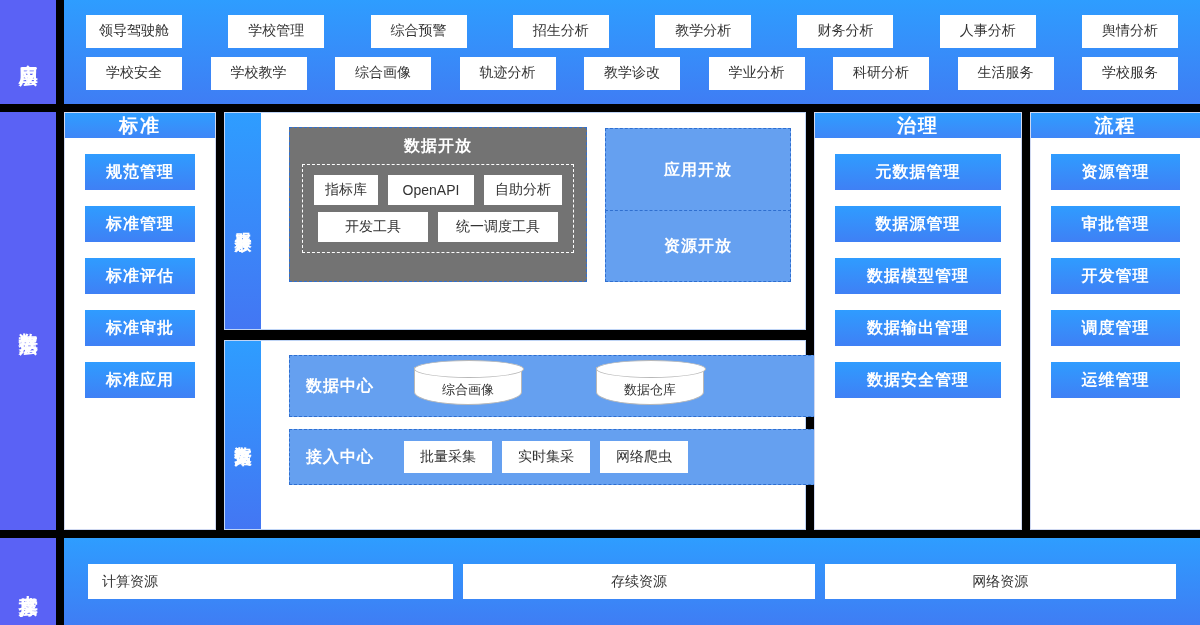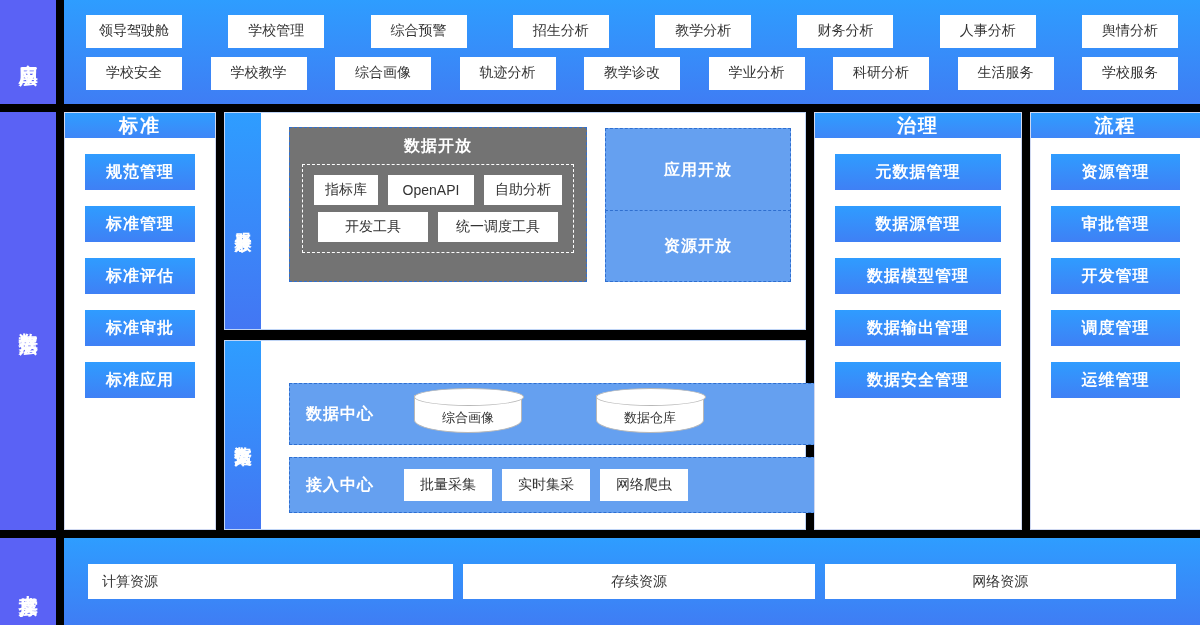--- a/index.html
+++ b/index.html
@@ -139,21 +139,21 @@
     color: #fff; font-size: 16px; font-weight: 700; letter-spacing: 1px;
     display: flex; align-items: center; justify-content: center;
   }
   .openbox-app { top: 15px; height: 84px; }
   .openbox-res { top: 97px; height: 72px; }
 
   
   .gather-row {
     position: absolute; left: 28px; width: 592px;
     background: #65a0f0; border: 1px dashed #2f6fd0;
-    display: flex; align-items: center; margin-top: 28px;
+    display: flex; align-items: center;
   }
   .gather-dc  { top: 14px; height: 62px; }
   .gather-ac  { top: 88px; height: 56px; }
   .gather-label {
     color: #fff; font-size: 16px; font-weight: 700; letter-spacing: 1px;
     margin-left: 16px; width: 86px; flex: none;
   }
 
   .cyl-wrap { display: flex; align-items: center; gap: 74px; margin-left: 22px; }
   .cyl {

